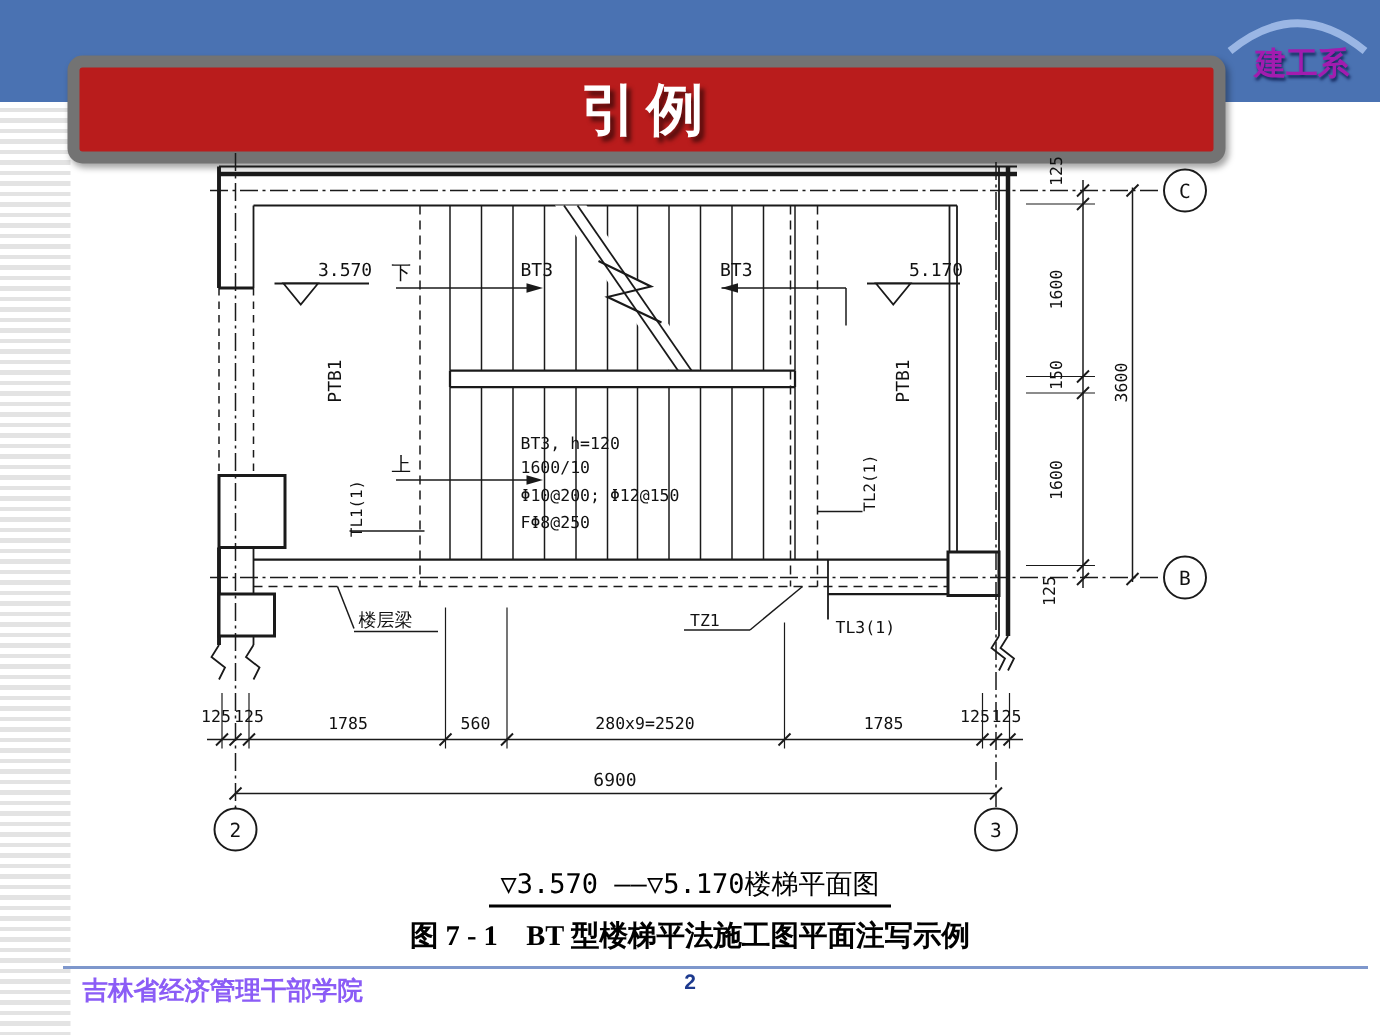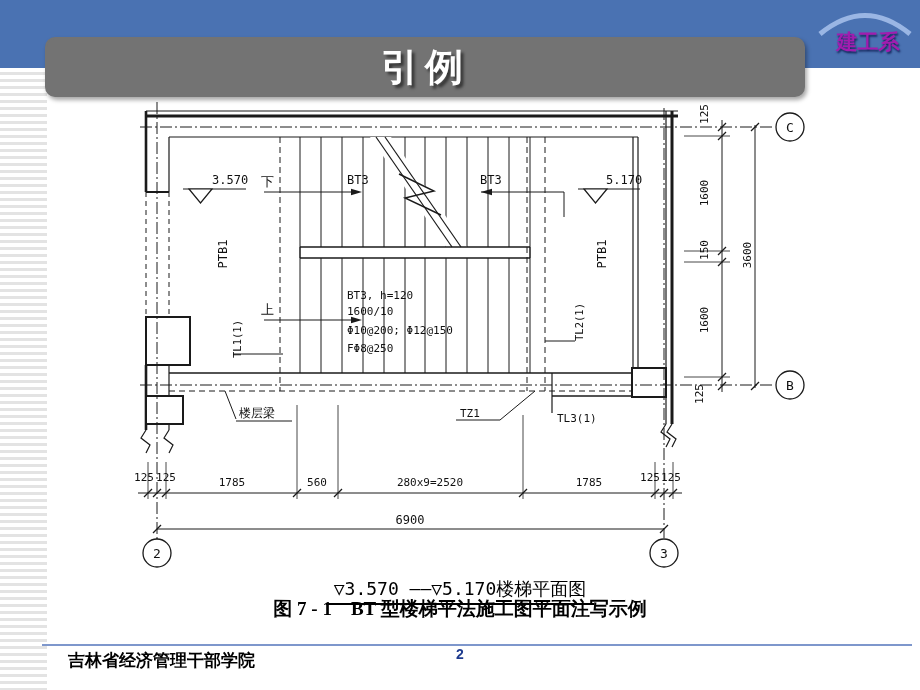--- a/index.html
+++ b/index.html
@@ -2,36 +2,36 @@
 <html><head>
 <meta charset="utf-8">
 <style>
   html,body{margin:0;padding:0;}
   body{width:920px;height:690px;position:relative;background:#fff;overflow:hidden;
        font-family:"Liberation Sans",sans-serif;}
   .band{position:absolute;left:0;top:0;width:920px;height:68px;background:#4a72b2;}
   .stripes{position:absolute;left:0;top:68px;width:47px;height:622px;
        background:repeating-linear-gradient(180deg,#ffffff 0 4px,#e3e3e3 4px 7px);}
   .title-bar{position:absolute;left:45px;top:37px;width:756px;height:56px;
-       background:#737373;border:2px solid #737373;border-radius:10px;
+       background:#b91c1c;border:8px solid #737373;border-radius:10px;
        box-shadow:2px 3px 4px rgba(0,0,0,.35);display:flex;align-items:center;justify-content:center;}
   .title-bar span{color:#fff;font-size:38px;font-weight:bold;letter-spacing:6px;
        text-shadow:3px 3px 3px rgba(0,0,0,.55);}
   .dept{position:absolute;left:818px;top:28px;width:100px;text-align:center;color:#a21caf;
        font-size:21px;font-weight:bold;text-shadow:1px 2px 2px #16295f;}
   .dept-arc{position:absolute;left:810px;top:5px;}
   svg text{fill:#111;font-family:"DejaVu Sans Mono",monospace;}
   .cjk{font-family:"Liberation Sans",sans-serif;}
   .cap1{position:absolute;left:0;top:577px;width:920px;text-align:center;}
   .cap1 span{display:inline-block;font-family:"DejaVu Sans Mono",monospace;font-weight:normal;
        font-size:18px;color:#000;border-bottom:2px solid #000;padding:0 8px 2px 8px;}
-  .cap2{position:absolute;left:0;top:596px;width:920px;text-align:center;
+  .cap2{position:absolute;left:0;top:611px;width:920px;text-align:center;
        font-family:"Liberation Serif",serif;font-weight:600;font-size:19px;color:#000;}
   .footer-line{position:absolute;left:42px;top:644px;width:870px;height:2px;background:#7e97cc;}
-  .footer-org{position:absolute;left:68px;top:649px;font-size:17px;font-weight:bold;color:#000000;}
+  .footer-org{position:absolute;left:55px;top:649px;font-size:17px;font-weight:bold;color:#8b5cf6;}
   .footer-page{position:absolute;left:0;top:646px;width:920px;text-align:center;
        font-size:14px;font-weight:bold;color:#1d3a8e;}
 </style>
 </head>
 <body>
 
 <div class="band"></div>
 <div class="stripes"></div>
 
 <div class="title-bar">

